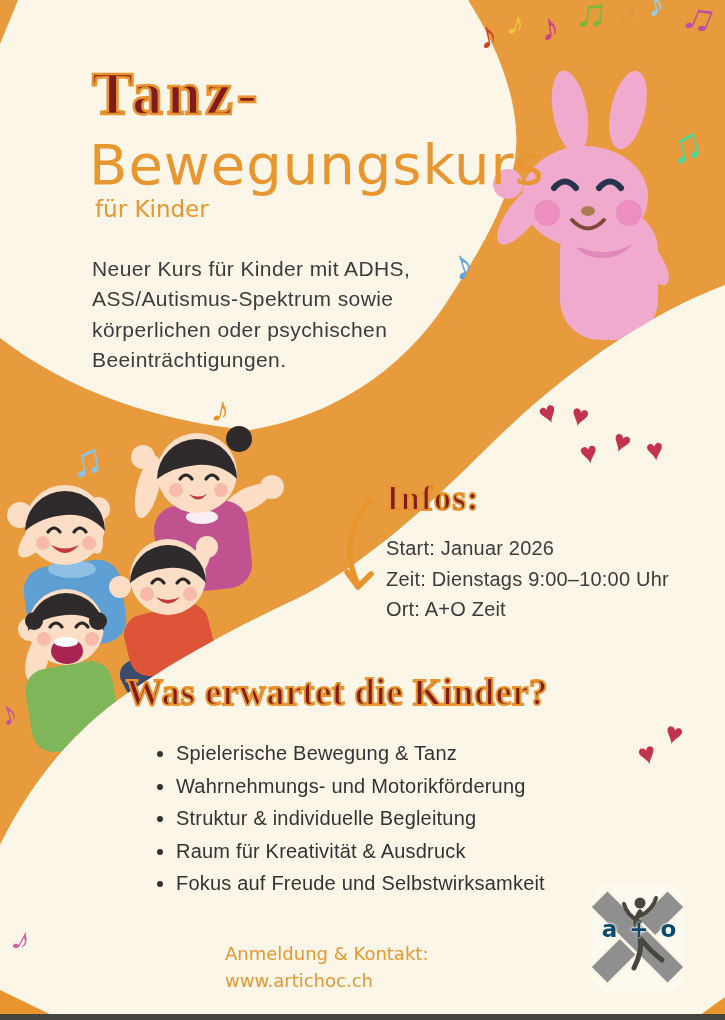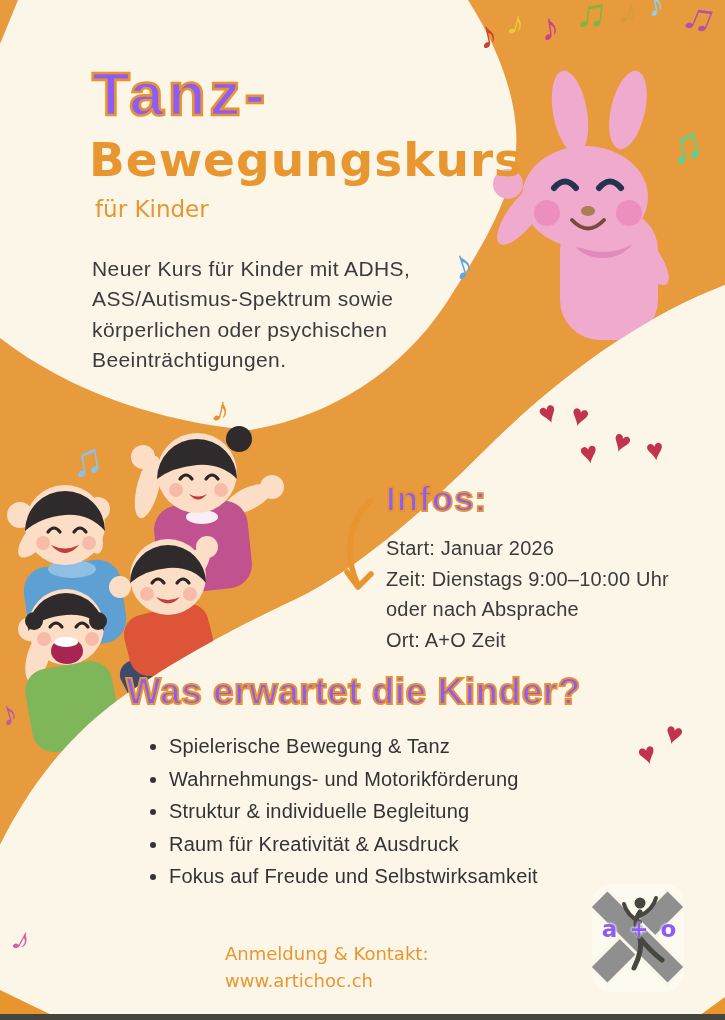--- a/index.html
+++ b/index.html
@@ -1,40 +1,40 @@
 <!DOCTYPE html>
 <html><head>
 <meta charset="utf-8">
 <style>
   html,body{margin:0;padding:0;background:#FBF6E8;}
   #flyer{position:relative;width:725px;height:1020px;overflow:hidden;background:#FBF6E8;
          font-family:"Liberation Sans",sans-serif;}
   #bg{position:absolute;left:0;top:0;z-index:0;}
   .txt{position:absolute;z-index:3;}
-  .chunky{font-family:Liberation Sans, sans-serif;font-weight:bold;color:#8b5cf6;
+  .chunky{font-family:Liberation Serif, serif;font-weight:bold;color:#7f1d1d;
           -webkit-text-stroke:1.8px #E8932F;letter-spacing:1px;}
   .hand{font-family:"DejaVu Sans",sans-serif;color:#E8962F;}
   #title1{left:92px;top:58px;font-size:62px;-webkit-text-stroke:2.6px #E8932F;letter-spacing:4px;}
-  #title2{left:89px;top:132px;font-size:47px;letter-spacing:1px;font-weight:bold;}
+  #title2{left:89px;top:132px;font-size:56px;letter-spacing:1px;}
   #subtitle{left:95px;top:196px;font-size:23px;font-weight:normal;}
   #intro{left:92px;top:254px;width:385px;font-size:21px;line-height:1.45;
          letter-spacing:0.4px;color:#3B3B3B;}
   #infos-heading{left:386px;top:479px;font-size:35px;}
   #infos-text{left:386px;top:533px;font-size:20px;line-height:30.5px;color:#3B3B3B;letter-spacing:0.2px;}
   #was-heading{left:126px;top:671px;font-size:37px;-webkit-text-stroke:2px #E8932F;letter-spacing:0.5px;}
   #bullets{left:134px;top:726px;font-size:20px;color:#333;}
-  #bullets ul{margin:9px;padding-left:26px;}
+  #bullets ul{margin:16px;padding-left:26px;}
   #bullets li{margin-bottom:9.5px;letter-spacing:0.2px;}
   #quote{left:118px;top:896px;width:504px;text-align:center;font-size:18.5px;letter-spacing:0.3px;}
   #contact{left:225px;top:940px;width:290px;text-align:left;font-size:18px;line-height:27px;}
   #arrow{position:absolute;left:336px;top:497px;z-index:3;}
   .decor{position:absolute;z-index:2;line-height:1;user-select:none;}
   #logo{position:absolute;left:590px;top:876px;z-index:2;}
   #logo-letters{position:absolute;left:596px;top:916px;width:88px;text-align:center;z-index:4;
-                font-family:"DejaVu Sans",sans-serif;font-weight:bold;font-size:23px;color:#8b5cf6;
+                font-family:"DejaVu Sans",sans-serif;font-weight:bold;font-size:23px;color:#0c4a6e;
                 text-shadow:0 0 3px #FFFFFF,0 0 3px #FFFFFF;letter-spacing:2px;}
 </style>
 </head>
 <body>
 
 <div id="flyer">
 
   <svg id="bg" width="725" height="1020" viewBox="0 0 725 1020">
 
     <rect x="0" y="0" width="725" height="1020" fill="#FBF6E8"></rect>
@@ -186,21 +186,20 @@
   <div class="txt chunky" id="infos-heading">Infos:</div>
 
   <svg id="arrow" width="46" height="104" viewBox="0 0 46 104">
     <path d="M34,4 C12,26 8,58 22,88" stroke="#E8942F" stroke-width="5.5" fill="none" stroke-linecap="round"></path>
     <path d="M22,90 L11,75 M22,90 L35,77" stroke="#E8942F" stroke-width="5.5" fill="none" stroke-linecap="round"></path>
   </svg>
 
   <div class="txt" id="infos-text">
     <div>Start: Januar 2026</div>
     <div>Zeit: Dienstags 9:00–10:00 Uhr</div>
-    <div>oder nach Absprache</div>
     <div>Ort: A+O Zeit</div>
   </div>
 
   <div class="txt chunky" id="was-heading">Was erwartet die Kinder?</div>
 
   <div class="txt" id="bullets">
     <ul>
       <li>Spielerische Bewegung &amp; Tanz</li>
       <li>Wahrnehmungs- und Motorikförderung</li>
       <li>Struktur &amp; individuelle Begleitung</li>

